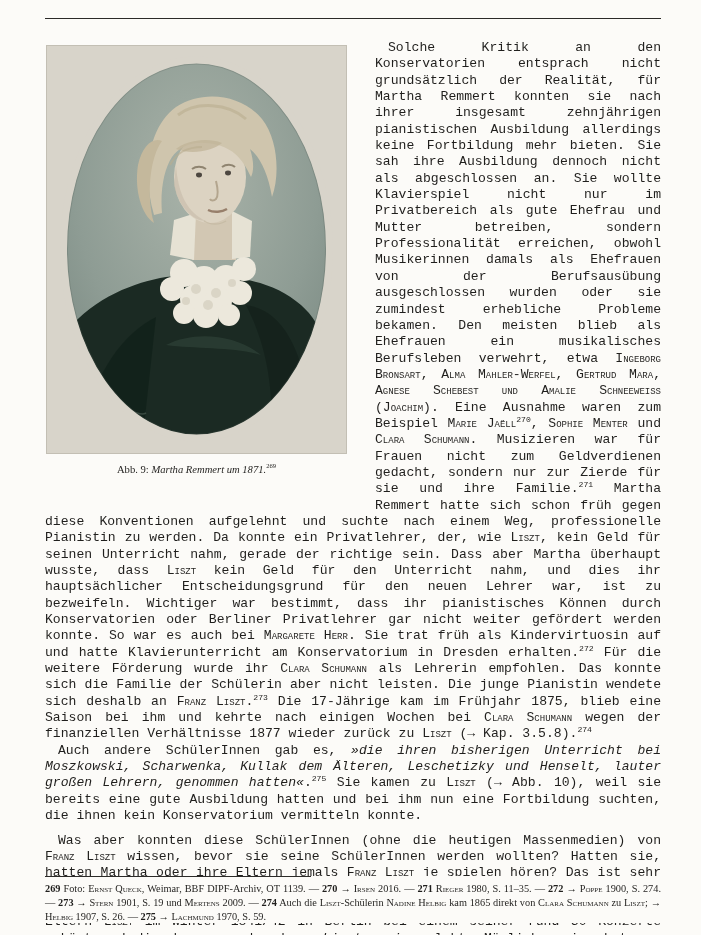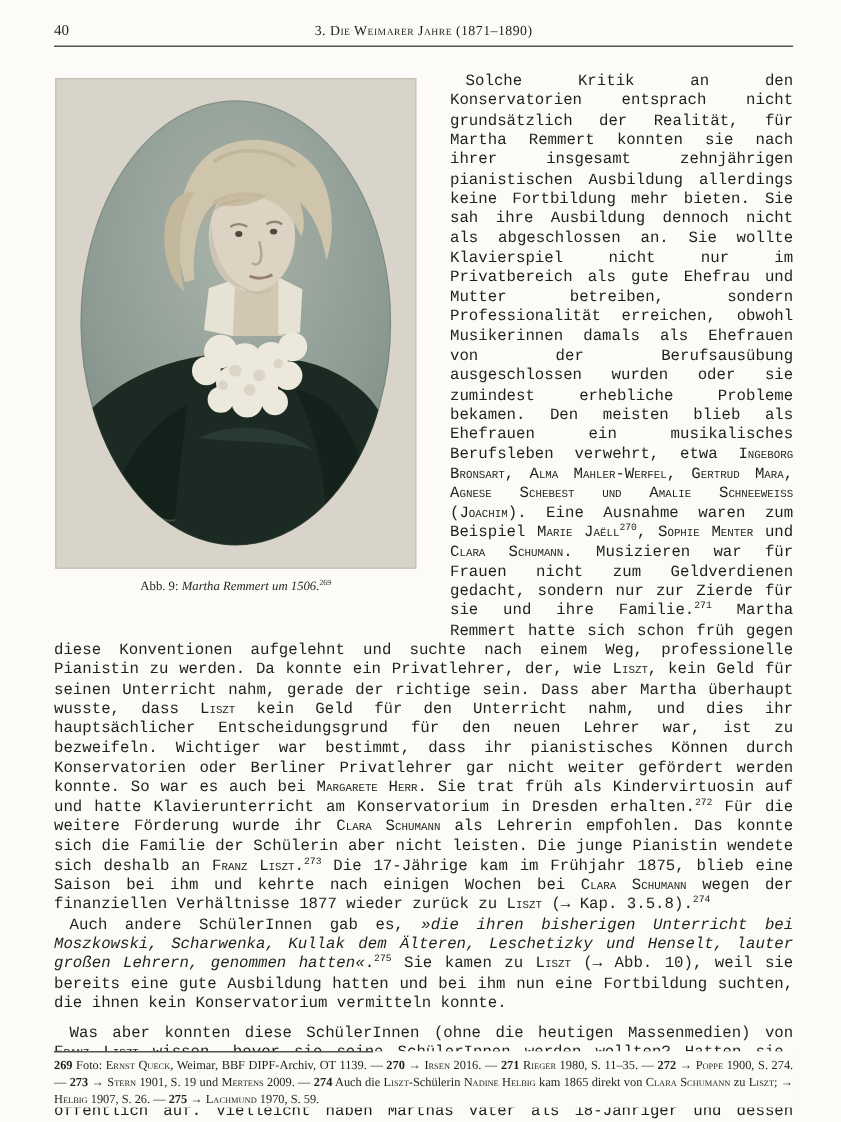--- a/index.html
+++ b/index.html
@@ -57,24 +57,20 @@
     font-family: Liberation Serif, serif;
   }
   .fn-text b { font-weight: bold; }
 </style>
 </head>
 <body>
 
 <div class="page">
   <div class="content">
 
-    <div class="hdr">
-      <span class="pagenum">40</span>
-      <span class="hdrtitle">3. Die Weimarer Jahre (1871–1890)</span>
-    </div>
     <hr class="hdr-rule">
 
     <div class="main">
 
       <figure class="portrait">
         <svg width="301" height="409" viewBox="0 0 301 409" role="img">
           <defs>
             <radialGradient id="ovalbg" cx="50%" cy="32%" r="85%">
               <stop offset="0%" stop-color="#a9b3a9"></stop>
               <stop offset="55%" stop-color="#8e9c94"></stop>
@@ -139,21 +135,21 @@
             <path d="M170 136 C172 144 173 150 170 154 C168 156 165 156 164 154" fill="none" stroke="#b3a58e" stroke-width="2"></path>
             <path d="M162 165 C168 168 176 167 181 164" fill="none" stroke="#977f6b" stroke-width="2.4"></path>
             <path d="M158 176 C164 180 174 180 180 176" fill="none" stroke="#c2b6a0" stroke-width="1.5" opacity="0.7"></path>
 
             <path d="M60 372 C68 366 74 374 82 368 C88 364 94 372 100 368" fill="none" stroke="#5d6d64" stroke-width="1.6" opacity="0.5"></path>
           </g>
 
           <ellipse cx="150.5" cy="204" rx="130" ry="186" fill="none" stroke="#4e5c55" stroke-width="3" opacity="0.25"></ellipse>
           <ellipse cx="150.5" cy="204" rx="133" ry="189" fill="none" stroke="#d8d4ca" stroke-width="7"></ellipse>
         </svg>
-        <figcaption>Abb. 9: <i>Martha Remmert um 1506.</i><sup>269</sup></figcaption>
+        <figcaption>Abb. 9: <i>Martha Remmert um 1871.</i><sup>269</sup></figcaption>
       </figure>
 
       <p>Solche Kritik an den Konservatorien entsprach nicht grundsätzlich der Realität, für Martha Remmert konnten sie nach ihrer insgesamt zehnjährigen pianistischen Ausbildung allerdings keine Fortbildung mehr bieten. Sie sah ihre Ausbildung dennoch nicht als abgeschlossen an. Sie wollte Klavierspiel nicht nur im Privatbereich als gute Ehefrau und Mutter betreiben, sondern Professionalität erreichen, obwohl Musikerinnen damals als Ehefrauen von der Berufsausübung ausgeschlossen wurden oder sie zumindest erhebliche Probleme bekamen. Den meisten blieb als Ehefrauen ein musikalisches Berufsleben verwehrt, etwa <span class="sc">Ingeborg Bronsart, Alma Mahler-Werfel, Gertrud Mara, Agnese Schebest und Amalie Schneeweiss (Joachim)</span>. Eine Ausnahme waren zum Beispiel <span class="sc">Marie Jaëll</span><sup>270</sup>, <span class="sc">Sophie Menter</span> und <span class="sc">Clara Schumann</span>. Musizieren war für Frauen nicht zum Geldverdienen gedacht, sondern nur zur Zierde für sie und ihre Familie.<sup>271</sup> Martha Remmert hatte sich schon früh gegen diese Konventionen aufgelehnt und suchte nach einem Weg, professionelle Pianistin zu werden. Da konnte ein Privatlehrer, der, wie <span class="sc">Liszt</span>, kein Geld für seinen Unterricht nahm, gerade der richtige sein. Dass aber Martha überhaupt wusste, dass <span class="sc">Liszt</span> kein Geld für den Unterricht nahm, und dies ihr hauptsächlicher Entscheidungsgrund für den neuen Lehrer war, ist zu bezweifeln. Wichtiger war bestimmt, dass ihr pianistisches Können durch Konservatorien oder Berliner Privatlehrer gar nicht weiter gefördert werden konnte. So war es auch bei <span class="sc">Margarete Herr</span>. Sie trat früh als Kindervirtuosin auf und hatte Klavierunterricht am Konservatorium in Dresden erhalten.<sup>272</sup> Für die weitere Förderung wurde ihr <span class="sc">Clara Schumann</span> als Lehrerin empfohlen. Das konnte sich die Familie der Schülerin aber nicht leisten. Die junge Pianistin wendete sich deshalb an <span class="sc">Franz Liszt</span>.<sup>273</sup> Die 17-Jährige kam im Frühjahr 1875, blieb eine Saison bei ihm und kehrte nach einigen Wochen bei <span class="sc">Clara Schumann</span> wegen der finanziellen Verhältnisse 1877 wieder zurück zu <span class="sc">Liszt</span> (→ Kap. 3.5.8).<sup>274</sup></p>
       <p>Auch andere SchülerInnen gab es, <i>»die ihren bisherigen Unterricht bei Moszkowski, Scharwenka, Kullak dem Älteren, Leschetizky und Henselt, lauter großen Lehrern, genommen hatten«</i>.<sup>275</sup> Sie kamen zu <span class="sc">Liszt</span> (→ Abb. 10), weil sie bereits eine gute Ausbildung hatten und bei ihm nun eine Fortbildung suchten, die ihnen kein Konservatorium vermitteln konnte.</p>
       <p class="gap">Was aber konnten diese SchülerInnen (ohne die heutigen Massenmedien) von <span class="sc">Franz Liszt</span> wissen, bevor sie seine SchülerInnen werden wollten? Hatten sie, hatten Martha oder ihre Eltern jemals <span class="sc">Franz Liszt</span> je spielen hören? Das ist sehr unwahrscheinlich, denn <span class="sc">Liszt</span> trat ja bereits seit 1848 als Pianist nicht mehr öffentlich auf. Vielleicht haben Marthas Vater als 18-Jähriger und dessen Eltern <span class="sc">Liszt</span> im Winter 1841/42 in Berlin bei einem seiner rund 30 Konzerte gehört und die dann ausgebrochene <i>Lisztomanie</i> erlebt. Möglicherweise hat man Martha später von <span class="sc">Liszts</span> Konzert 1843 in Glogau erzählt. <span class="sc">Liszts</span> berühmtes Klavierspiel wird Martha, wie alle seiner SchülerInnen dieser Lehrphase, nie selbst gehört haben, bevor sie bei <span class="sc">Liszt</span> Schülerin wurde, denn auch Tonaufzeichnungen gab es ja noch lange nicht. Sie konnten über <span class="sc">Liszt</span> nur etwas aus Erzählungen ihrer Lehrer oder aus den sehr</p>
     </div>
   </div>
 
   <div class="footnotes">
     <hr class="fn-rule">

